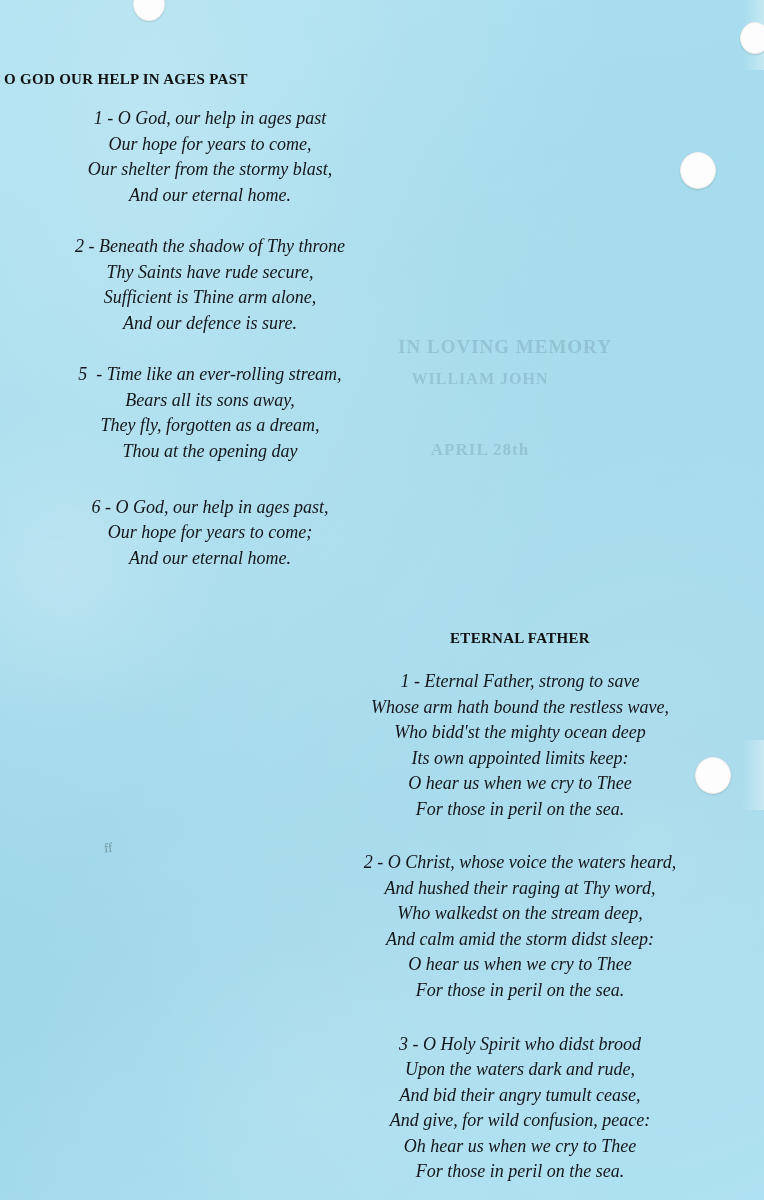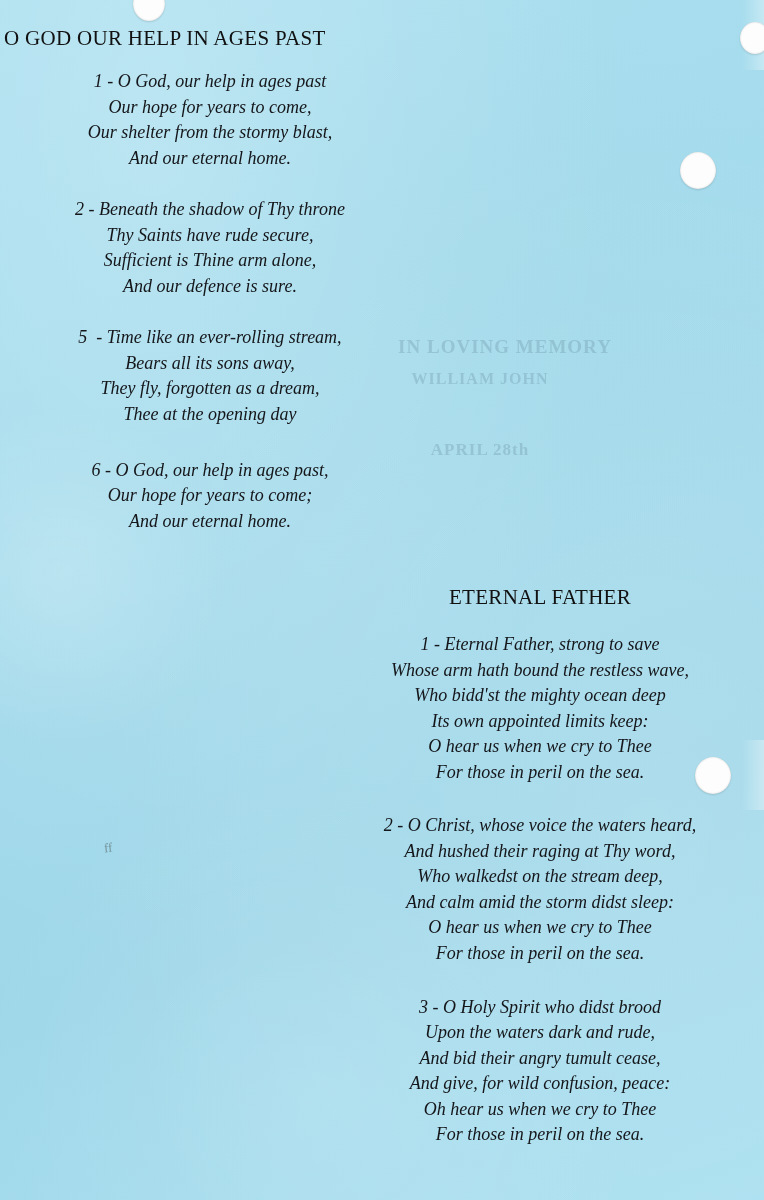--- a/index.html
+++ b/index.html
@@ -89,44 +89,45 @@
     font-family: "Liberation Serif", serif;
     z-index: 2;
     transform: rotate(-6deg);
     pointer-events: none;
   }
 
   
   .hymn { position: absolute; z-index: 3; }
 
   .hymn-title {
-    font-weight: normal;
-    font-size: 21px;
+    font-weight: bold;
+    font-size: 15px;
     letter-spacing: 0.3px;
     color: #111;
+    margin-top: 45px;
   }
 
   .verse {
     font-size: 18px;
     line-height: 1.42;
     color: #14161a;
     font-style: italic;
   }
   .verse .line { white-space: pre; }
 
   
   #hymn-one { left: 0; top: 26px; width: 420px; }
   #hymn-one .hymn-title { margin-left: 4px; }
   #hymn-one .verse { text-align: center; margin-top: 18px; }
   #hymn-one .verse.v2 { margin-top: 26px; }
   #hymn-one .verse.v3 { margin-top: 26px; }
   #hymn-one .verse.v4 { margin-top: 30px; }
 
   
-  #hymn-two { left: 330px; top: 585px; width: 420px; }
+  #hymn-two { left: 310px; top: 585px; width: 420px; }
   #hymn-two .hymn-title { text-align: center; }
   #hymn-two .verse { text-align: center; margin-top: 22px; }
   #hymn-two .verse.v2 { margin-top: 28px; }
   #hymn-two .verse.v3 { margin-top: 28px; }
 </style>
 </head>
 <body>
 
 <div class="page">
 
@@ -150,21 +151,21 @@
       <div class="line">2 - Beneath the shadow of Thy throne</div>
       <div class="line">Thy Saints have rude secure,</div>
       <div class="line">Sufficient is Thine arm alone,</div>
       <div class="line">And our defence is sure.</div>
     </div>
 
     <div class="verse v3">
       <div class="line">5  - Time like an ever-rolling stream,</div>
       <div class="line">Bears all its sons away,</div>
       <div class="line">They fly, forgotten as a dream,</div>
-      <div class="line">Thee at the opening day</div>
+      <div class="line">Thou at the opening day</div>
     </div>
 
     <div class="verse v4">
       <div class="line">6 - O God, our help in ages past,</div>
       <div class="line">Our hope for years to come;</div>
       <div class="line">And our eternal home.</div>
     </div>
   </div>
 
   <div class="hymn" id="hymn-two">

